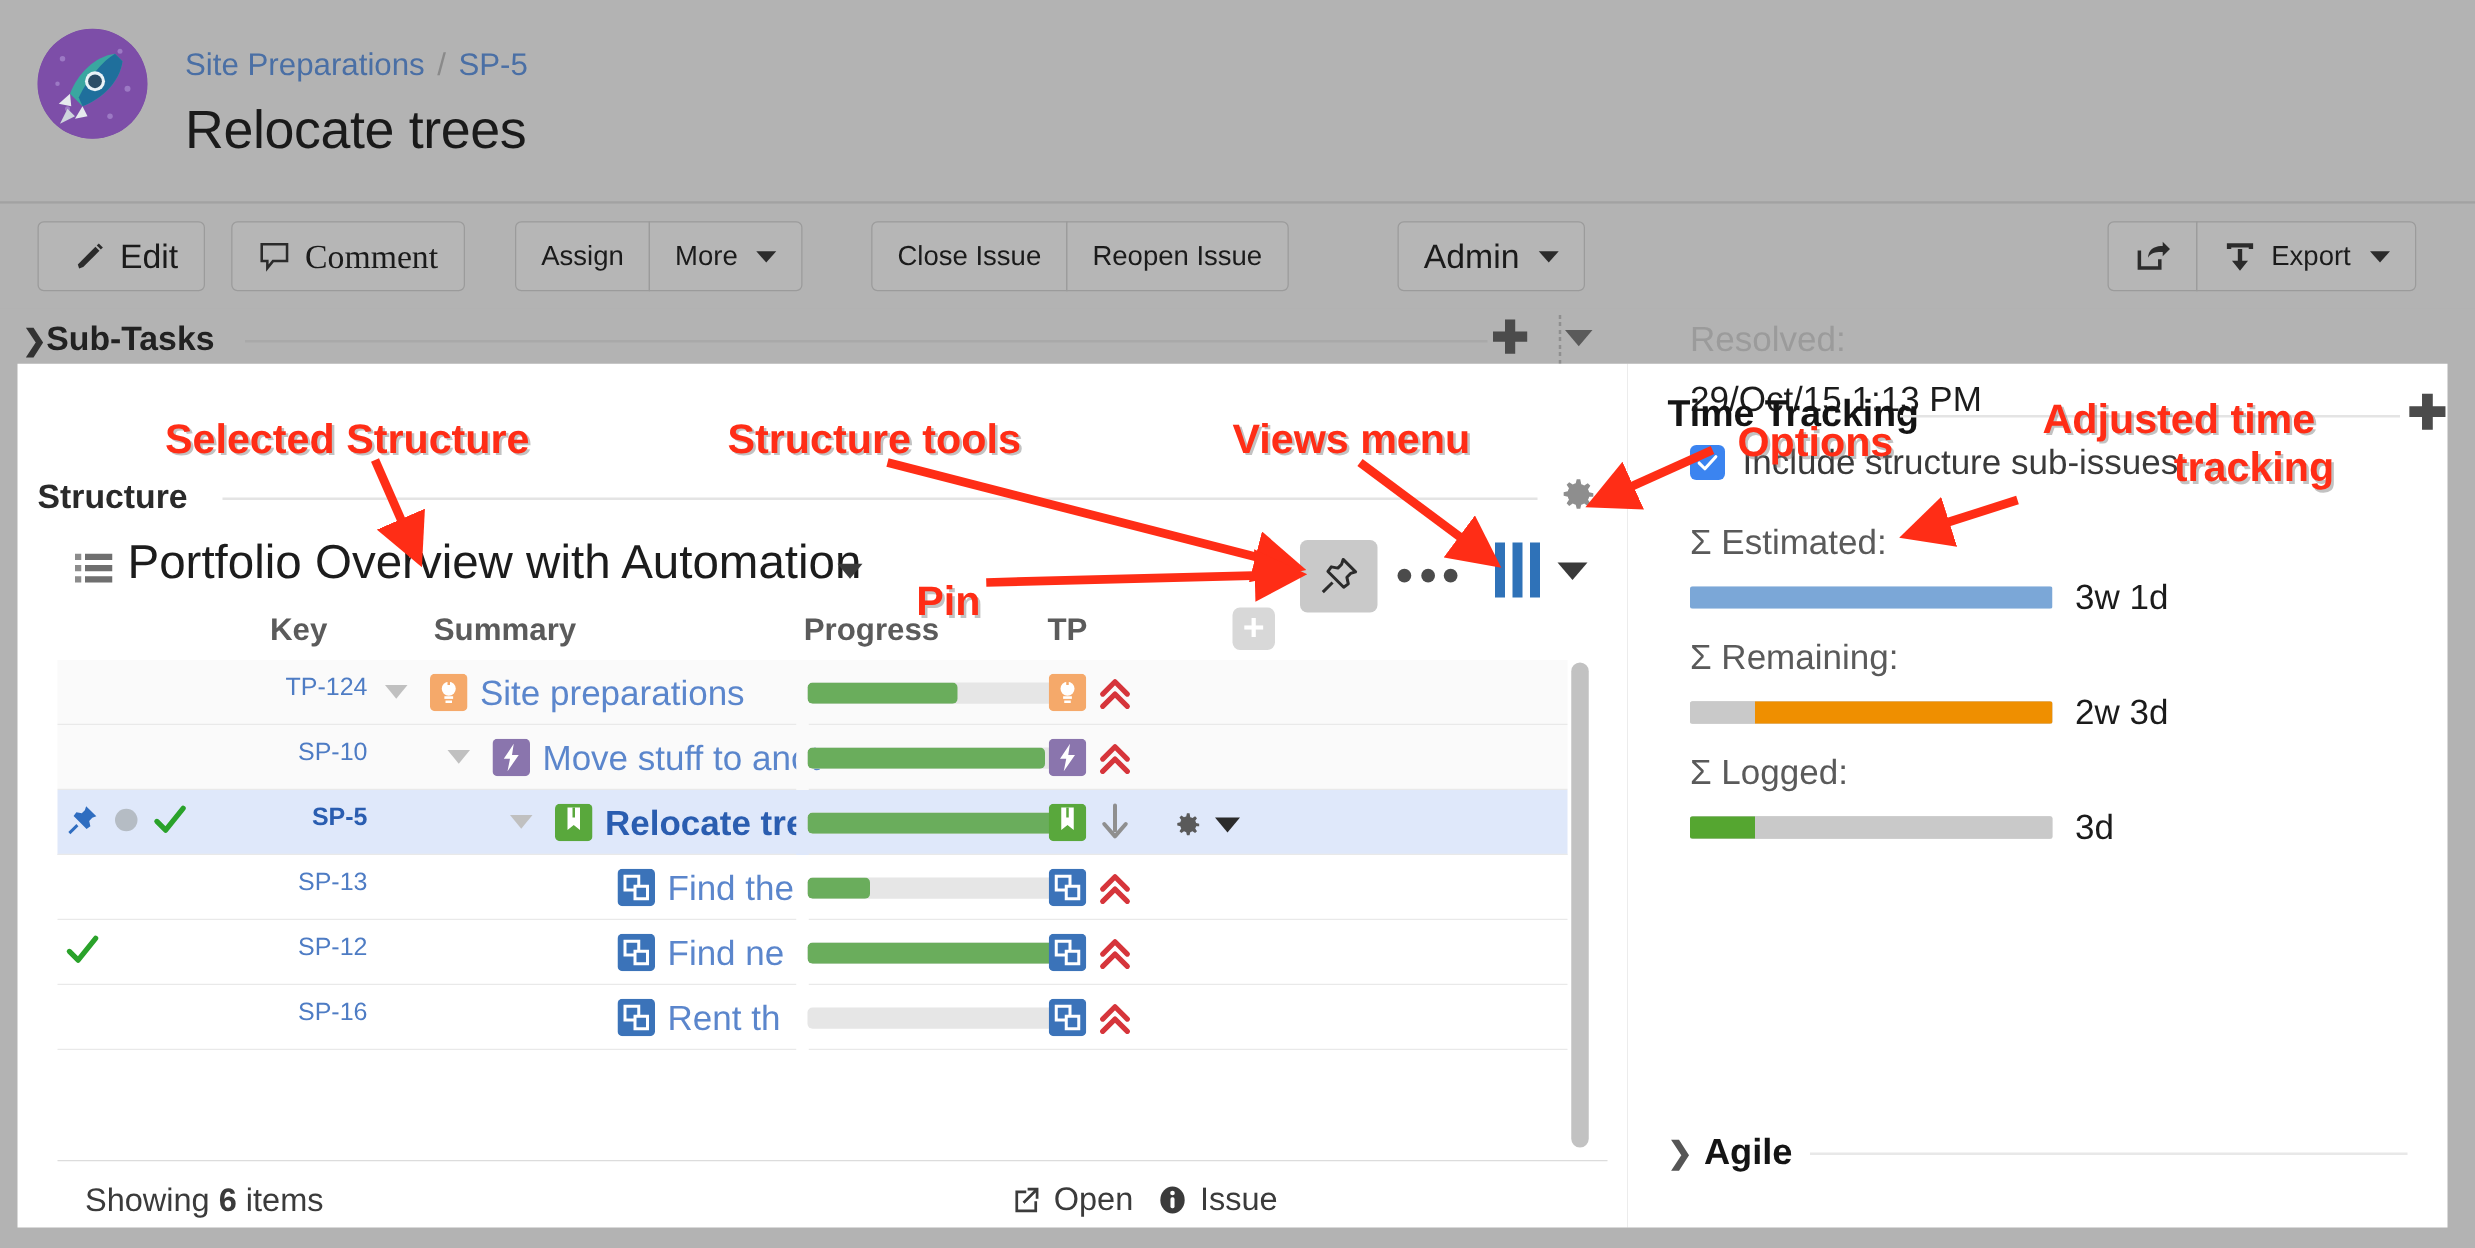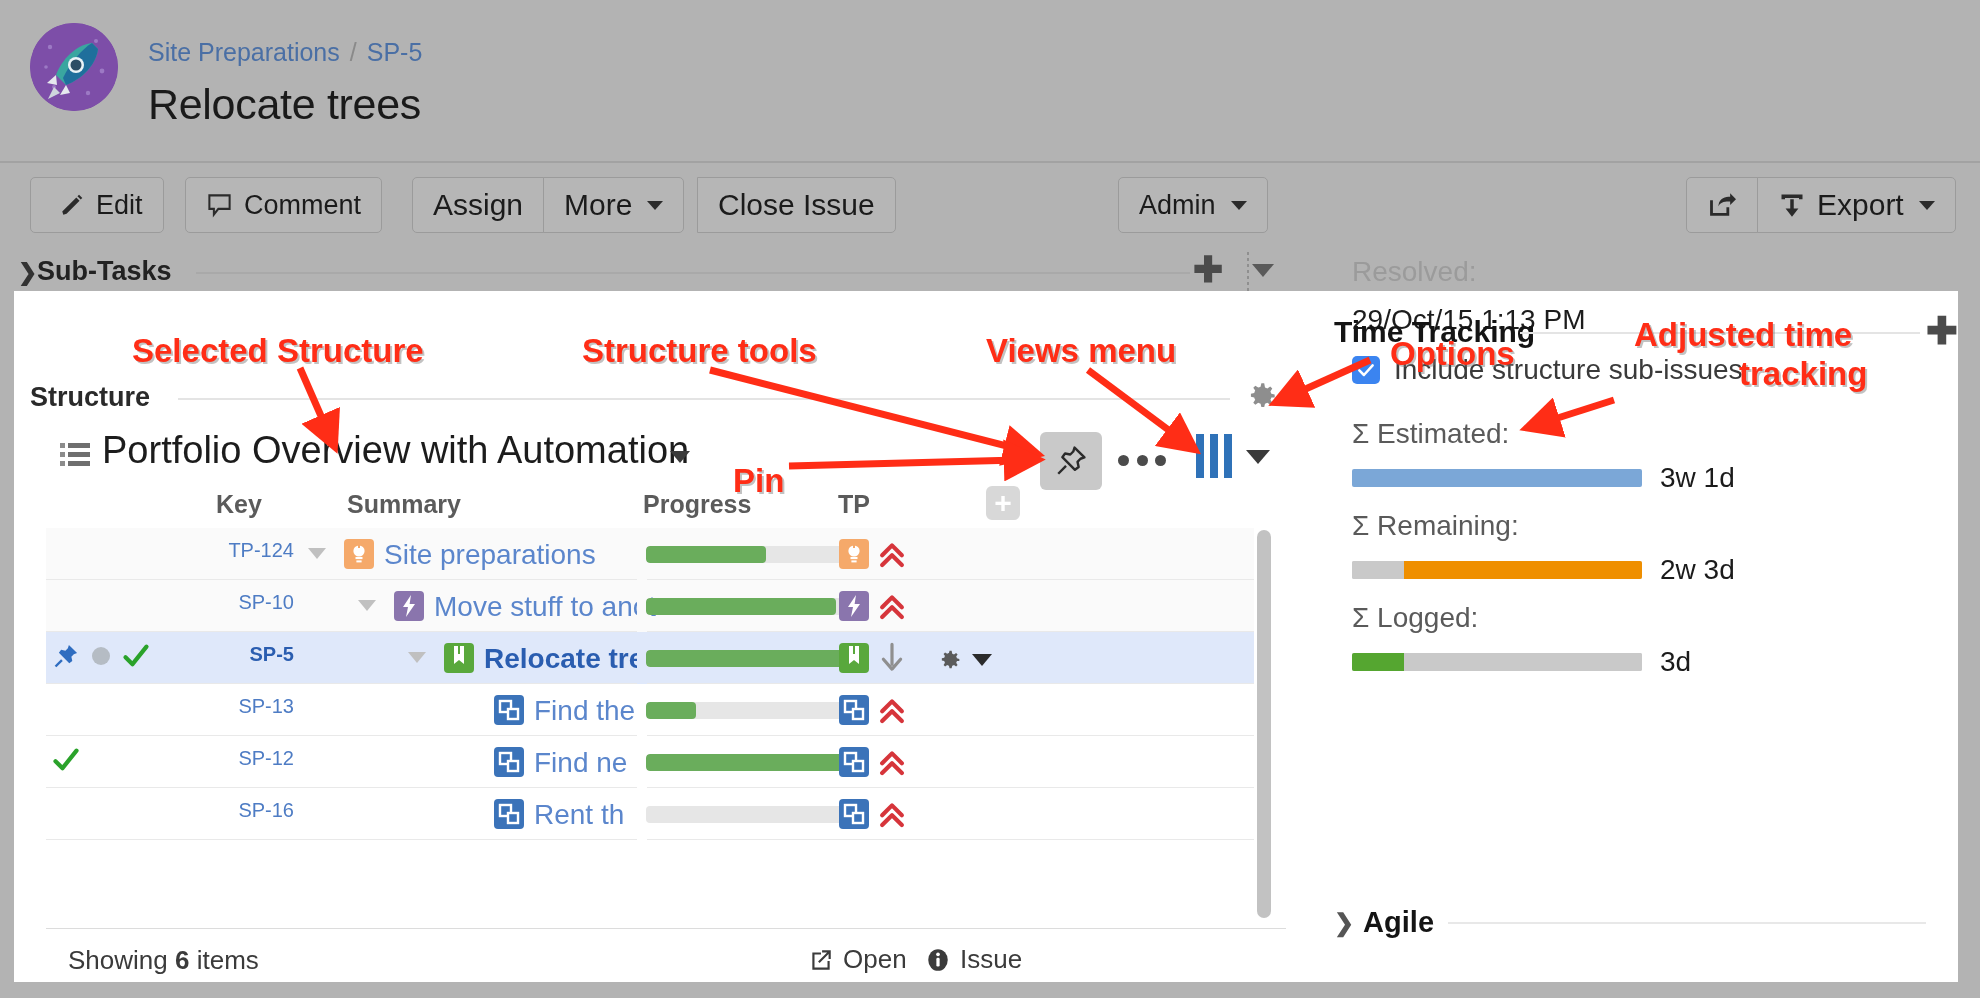--- a/index.html
+++ b/index.html
@@ -30,21 +30,21 @@
   .btn {
     position:absolute; top:14px; height:56px;
     background:#b6b6b6; border:1px solid #9b9b9b; border-radius:5px;
     display:flex; align-items:center; justify-content:center; gap:11px;
     font-size:27px; color:#1b1b1b; padding:0 20px; cursor:pointer;
   }
   .btn-group { position:absolute; top:14px; height:56px; display:flex; }
   .btn-group .gbtn {
     height:56px; background:#b6b6b6; border:1px solid #9b9b9b;
     display:flex; align-items:center; justify-content:center; gap:11px;
-    font-size:30px; color:#1b1b1b; padding:0 20px; cursor:pointer; margin-left:-1px;
+    font-size:22px; color:#1b1b1b; padding:0 20px; cursor:pointer; margin-left:-1px;
   }
   .btn-group .gbtn:first-child { margin-left:0; border-radius:5px 0 0 5px; }
   .btn-group .gbtn:last-child  { border-radius:0 5px 5px 0; }
   .caret { display:inline-block; width:0;height:0; border-left:8px solid transparent;
            border-right:8px solid transparent; border-top:9px solid #2b2b2b; margin-left:4px;}
 
   
   .subtasks { position:absolute; left:0; top:247px; width:1980px; height:45px; background:#b3b3b3; }
   .st-chevron { position:absolute; left:18px; top:12px; font-size:23px; color:#333; font-weight:bold; }
   .st-label { position:absolute; left:37px; top:9px; font-size:27px; color:#222; font-weight:bold; }
@@ -181,38 +181,41 @@
 <div class="hdr-rule"></div>
 
 <div class="toolbar">
   <div class="btn" style="left:30px;padding-left:28px;">
     <svg width="26" height="26" viewBox="0 0 24 24">
       <path d="M3 18 L4 21 L7 20 L19 8 L16 5 Z" fill="#2b2b2b"></path>
         <path d="M17 4 L20 7 L21.5 5.5 L18.5 2.5 Z" fill="#2b2b2b"></path>
     </svg>
     <span>Edit</span>
   </div>
-  <div class="btn" style="left:185px;">
+  <div class="btn" style="left:185px;font-family:Liberation Serif, serif;">
     <svg width="27" height="27" viewBox="0 0 24 24">
       <path d="M3 3 h18 v12 h-10 l-4 5 v-5 h-4 z" fill="none" stroke="#2b2b2b" stroke-width="1.8"></path>
     </svg>
     <span>Comment</span>
   </div>
   <div class="btn-group" style="left:412px;">
     <div class="gbtn">
         <span>Assign</span>
       </div>
     <div class="gbtn">
         <span>More</span>
         <i class="caret"></i>
       </div>
   </div>
   <div class="btn-group" style="left:697px;">
     <div class="gbtn">
         <span>Close Issue</span>
+      </div>
+    <div class="gbtn">
+        <span>Reopen Issue</span>
       </div>
   </div>
   <div class="btn" style="left:1118px;">
     <span>Admin</span>
       <i class="caret"></i>
   </div>
   <div class="btn-group" style="left:1686px;">
     <div class="gbtn">
       <svg width="30" height="28" viewBox="0 0 24 24">
         <path d="M3 8 v12 h14 v-6" fill="none" stroke="#2b2b2b" stroke-width="2.4"></path>

